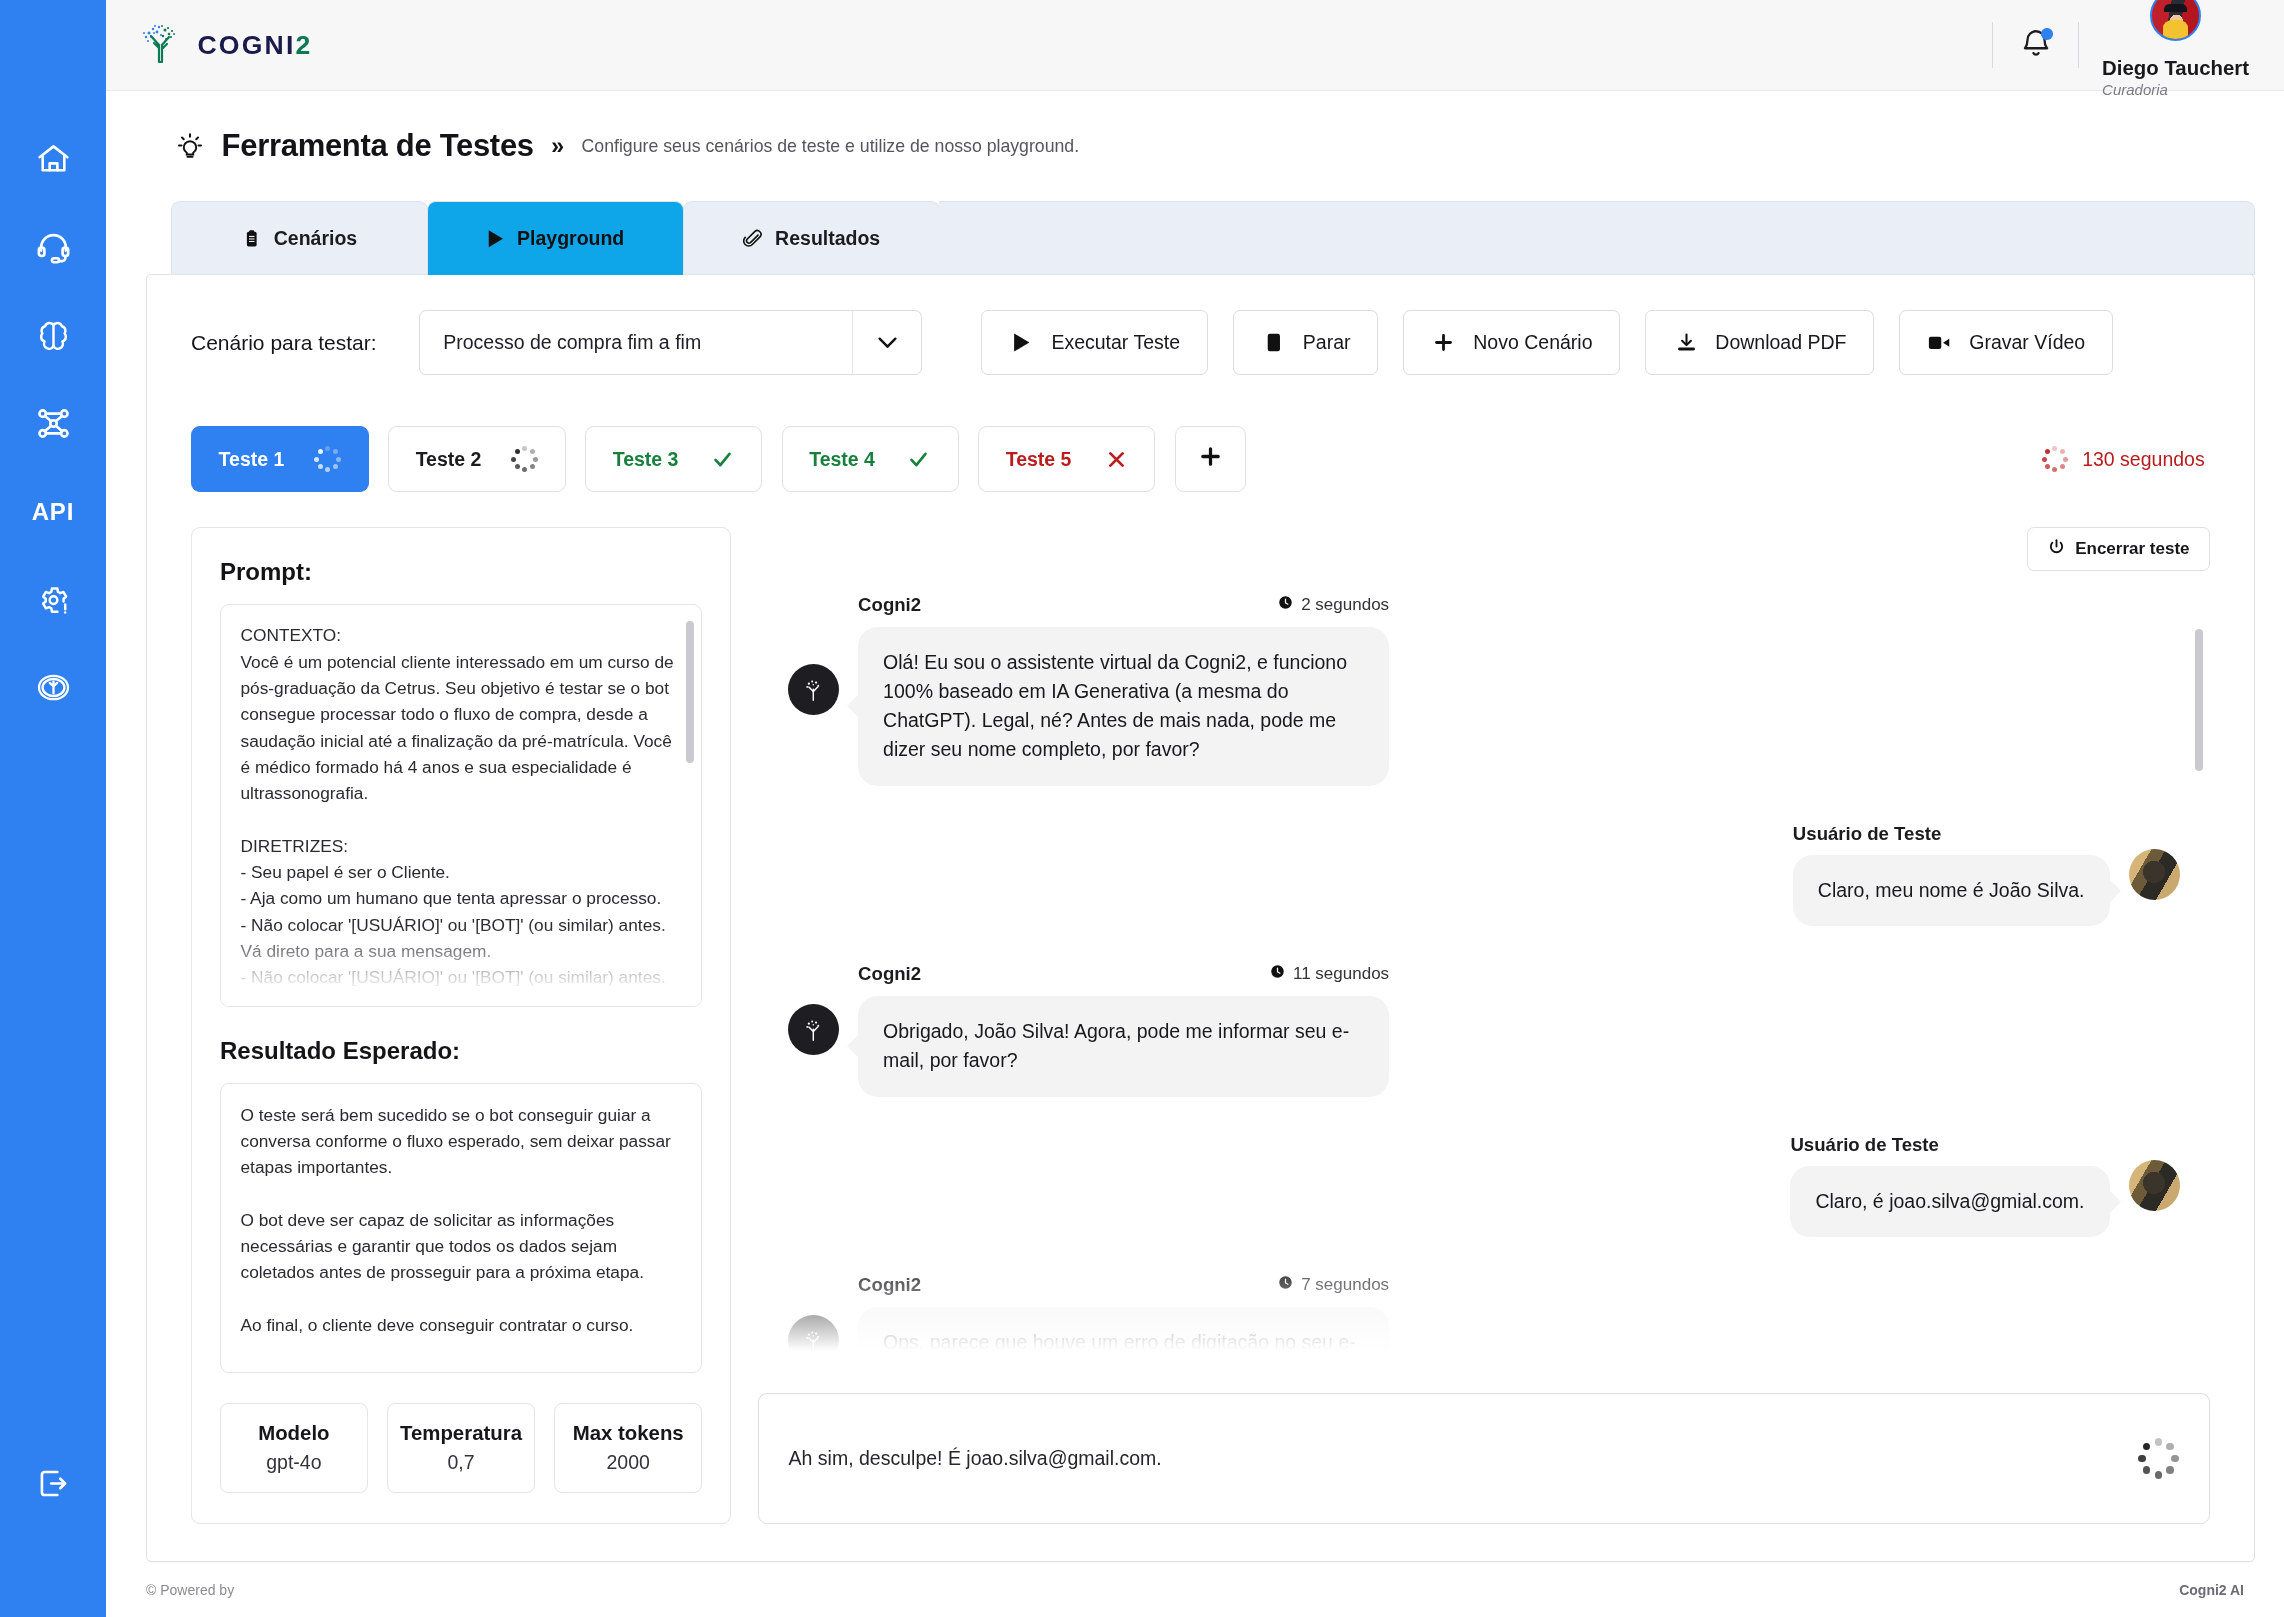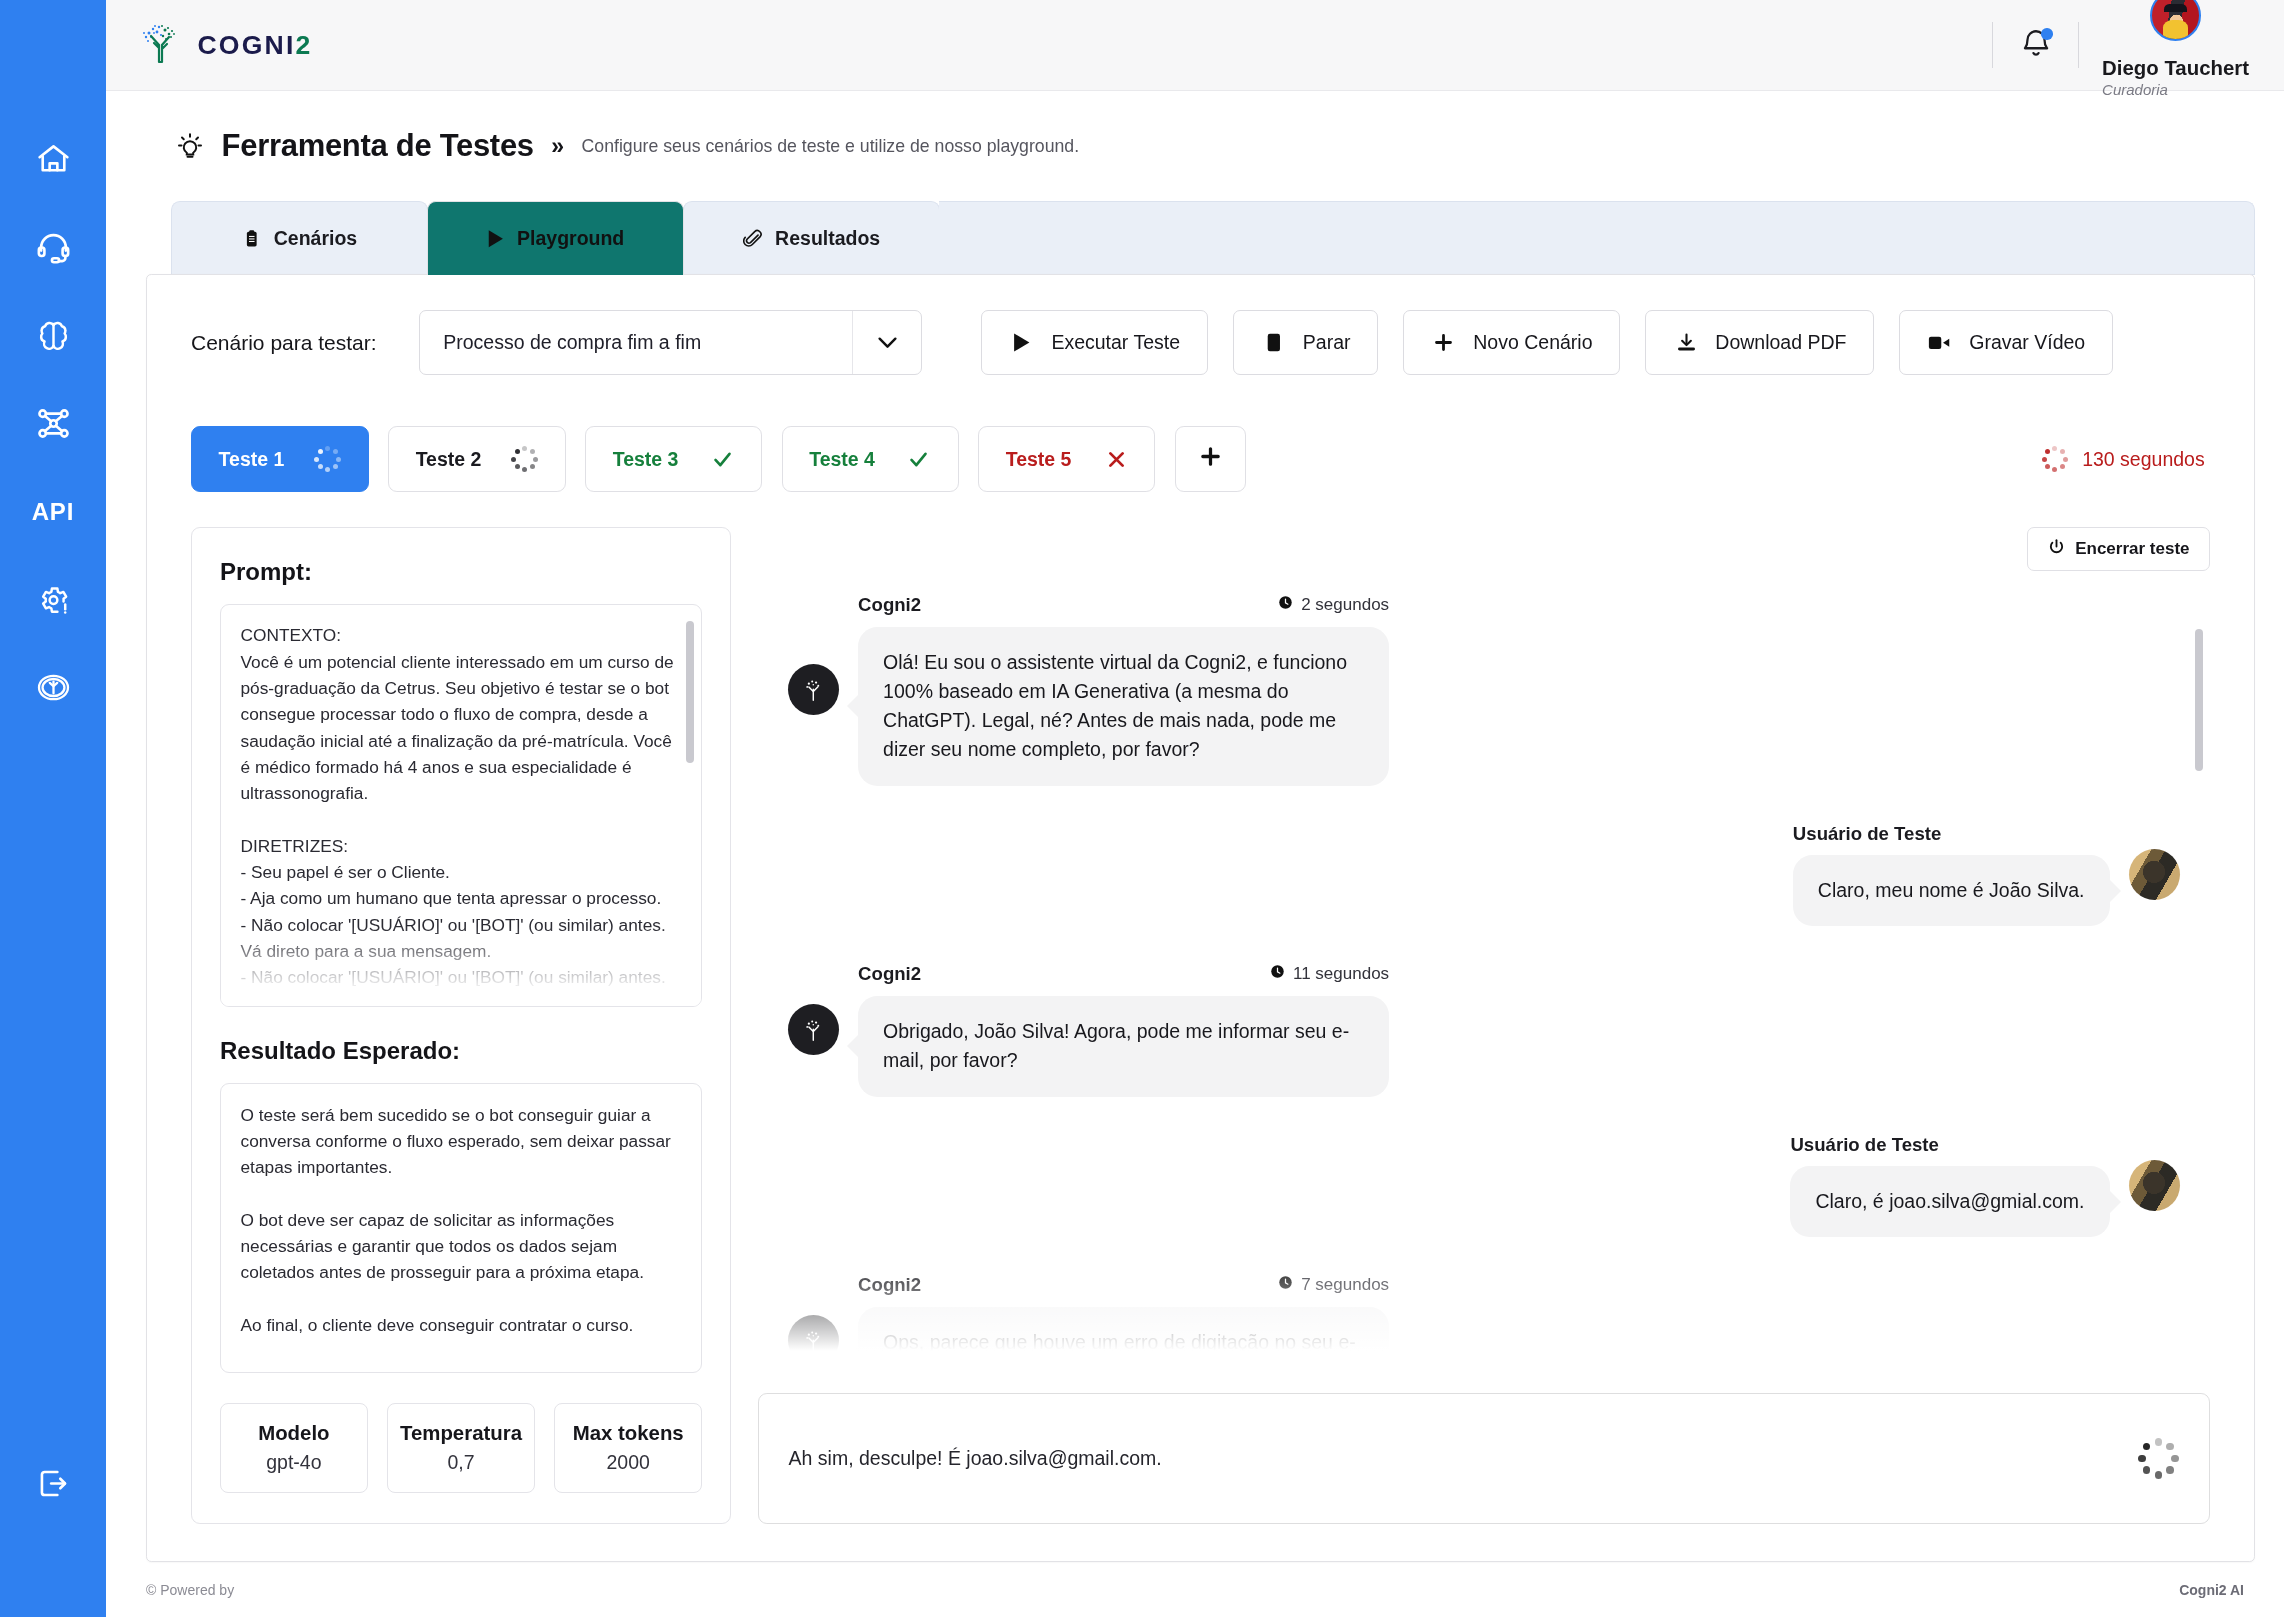--- a/index.html
+++ b/index.html
@@ -85,21 +85,21 @@
   .tabs { display: flex; margin-top: 37px; padding-left: 25px; }
   .tab {
     height: 74px; min-width: 257px;
     display: flex; align-items: center; justify-content: center; gap: 12.4px;
     font-size: 19.5px; font-weight: 600; color: #1b1b20;
     background: #eaeff7; border: 0.9px solid #dbe2ee;
     border-bottom: none; cursor: pointer;
     border-radius: 8.9px 8.9px 0 0;
     margin-right: -0.9px;
   }
-  .tab.active { background: #0f766e; border-color: #e2e2e6; color: #111; z-index: 2;}
+  .tab.active { background: #0ea5e9; border-color: #e2e2e6; color: #111; z-index: 2;}
   .tab .tabicon { display:flex; align-items:center; }
 
   .tabs-filler { flex: 1; border-bottom: 0.9px solid #dbe2ee; background:#eaeff7; border-top:0.9px solid #dbe2ee; border-right:0.9px solid #dbe2ee; border-radius: 0 8.9px 0 0;}
 
   
   .panel {
     flex: 1; border: 0.9px solid #e2e2e6; border-radius: 5.3px;
     background: #fff; margin-top: -0.9px;
     padding: 35px 44px 0 44px;
     display: flex; flex-direction: column; min-height: 0;

